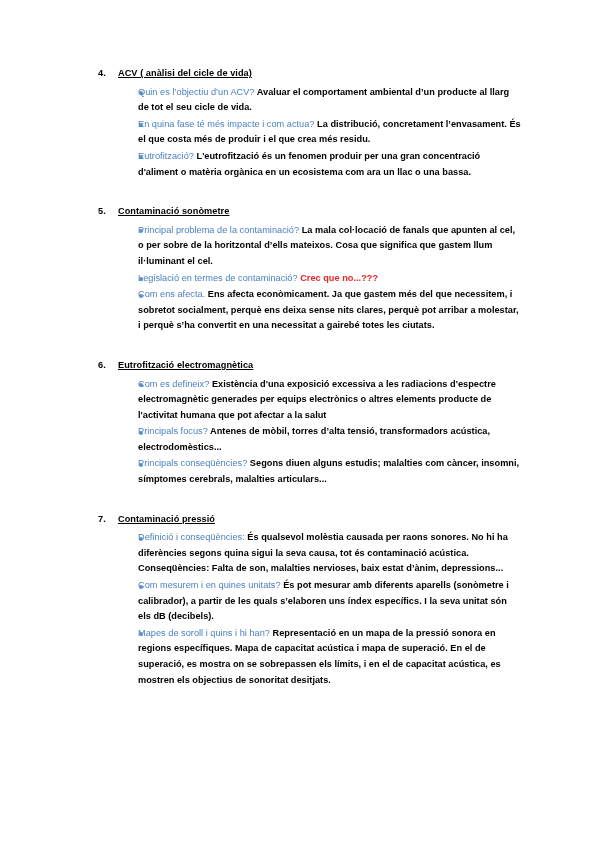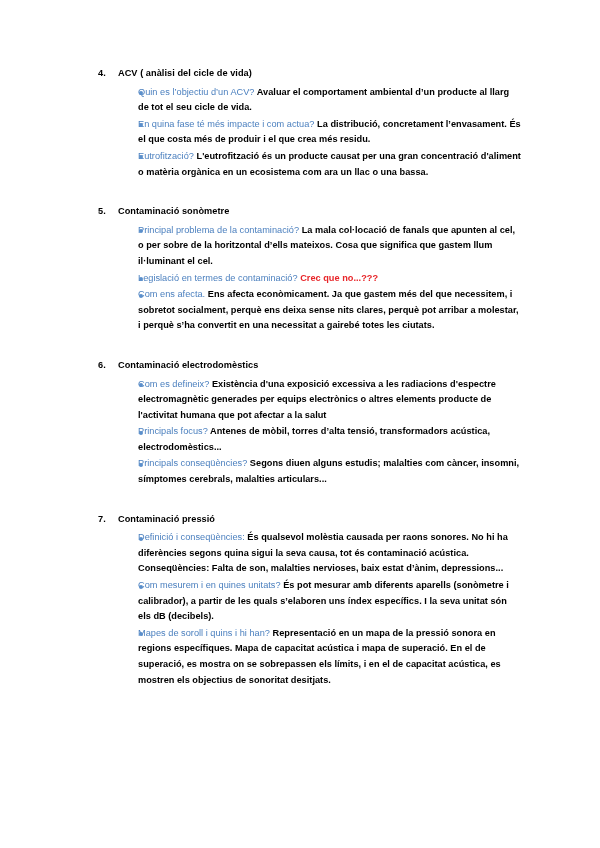--- a/index.html
+++ b/index.html
@@ -48,20 +48,21 @@
     color: #000000;
     margin-bottom: 3px;
   }
   .section-number {
     width: 20px;
     flex: 0 0 20px;
     font-weight: bold;
   }
   .section-title {
     flex: 1 1 auto;
+    text-decoration: underline;
   }
 
   
   .bullets {
     margin: 0;
     padding: 0;
     list-style: none;
   }
   .bullet-item {
     position: relative;
@@ -117,21 +118,21 @@
           <li class="bullet-item">
             <span class="bullet-glyph"></span>
             <span class="bullet-text"><span class="q">Quin es l’objectiu d’un ACV?</span><span class="a"> Avaluar el comportament ambiental d’un producte al llarg de tot el seu cicle de vida.</span></span>
           </li>
           <li class="bullet-item">
             <span class="bullet-glyph"></span>
             <span class="bullet-text"><span class="q">En quina fase té més impacte i com actua?</span><span class="a"> La distribució, concretament l’envasament. És el que costa més de produir i el que crea més residu.</span></span>
           </li>
           <li class="bullet-item">
             <span class="bullet-glyph"></span>
-            <span class="bullet-text"><span class="q">Eutrofització?</span><span class="a"> L'eutrofització és un producte causat per una gran concentració d'aliment o matèria orgànica en un ecosistema com ara un llac o una bassa.</span></span>
+            <span class="bullet-text"><span class="q">Eutrofització?</span><span class="a"> L'eutrofització és un fenomen produir per una gran concentració d'aliment o matèria orgànica en un ecosistema com ara un llac o una bassa.</span></span>
           </li>
         </ul>
       </div>
       <div class="section">
         <div class="section-heading">
           <span class="section-number">5.</span>
           <span class="section-title">Contaminació sonòmetre</span>
         </div>
         <ul class="bullets">
           <li class="bullet-item">
@@ -144,21 +145,21 @@
           </li>
           <li class="bullet-item">
             <span class="bullet-glyph"></span>
             <span class="bullet-text"><span class="q">Com ens afecta.</span><span class="a"> Ens afecta econòmicament. Ja que gastem més del que necessitem, i sobretot socialment, perquè ens deixa sense nits clares, perquè pot arribar a molestar, i perquè s’ha convertit en una necessitat a gairebé totes les ciutats.</span></span>
           </li>
         </ul>
       </div>
       <div class="section">
         <div class="section-heading">
           <span class="section-number">6.</span>
-          <span class="section-title">Contaminació electrodomèstics</span>
+          <span class="section-title">Eutrofització electromagnètica</span>
         </div>
         <ul class="bullets">
           <li class="bullet-item">
             <span class="bullet-glyph"></span>
             <span class="bullet-text"><span class="q">Com es defineix?</span><span class="a"> Existència d'una exposició excessiva a les radiacions d'espectre electromagnètic generades per equips electrònics o altres elements producte de l'activitat humana que pot afectar a la salut</span></span>
           </li>
           <li class="bullet-item">
             <span class="bullet-glyph"></span>
             <span class="bullet-text"><span class="q">Principals focus?</span><span class="a"> Antenes de mòbil, torres d’alta tensió, transformadors acústica, electrodomèstics...</span></span>
           </li>

